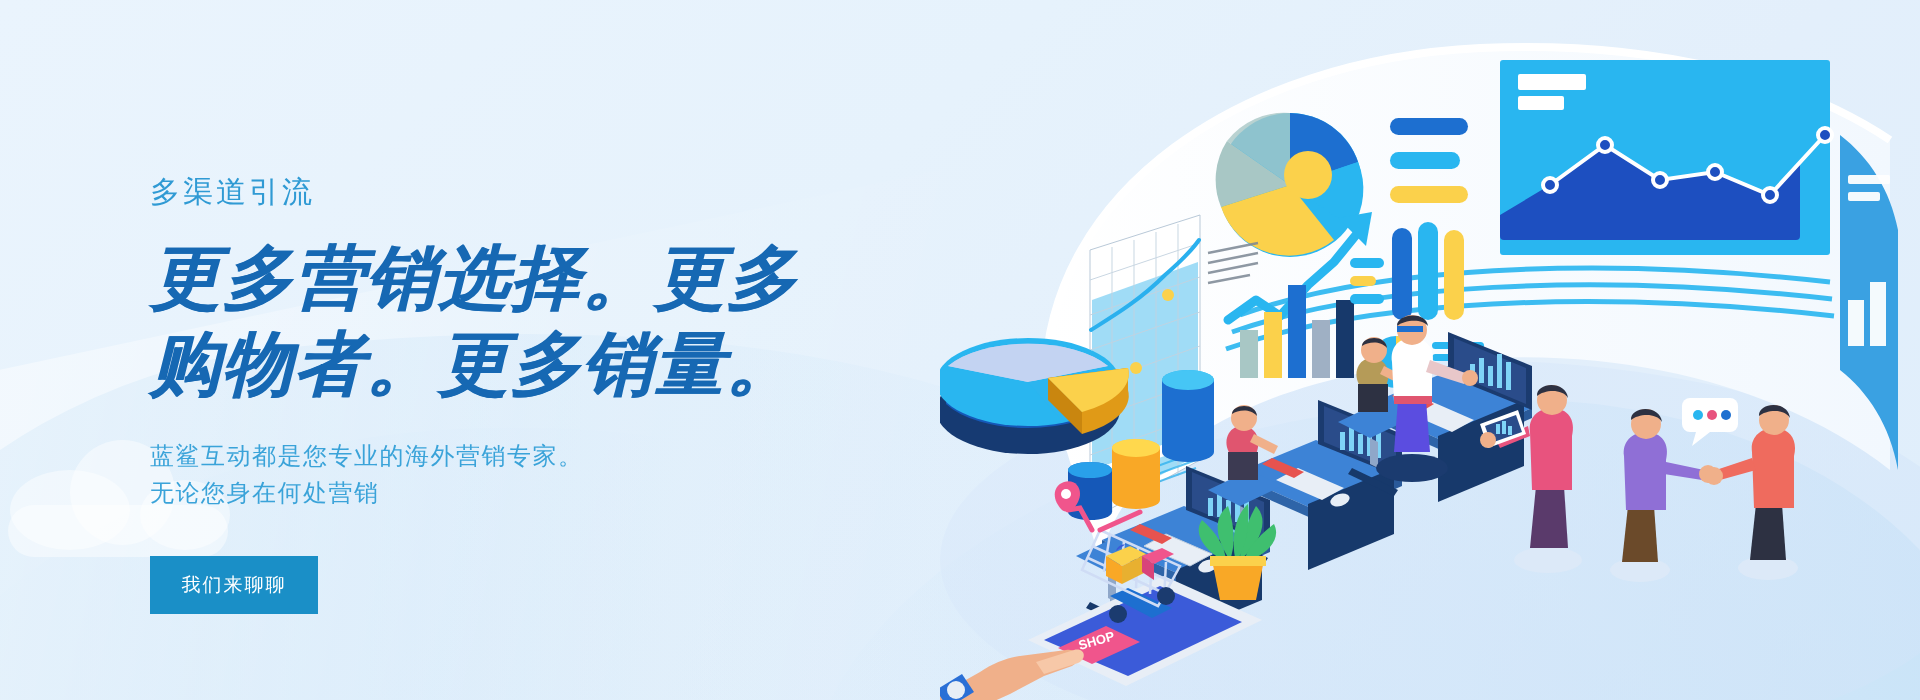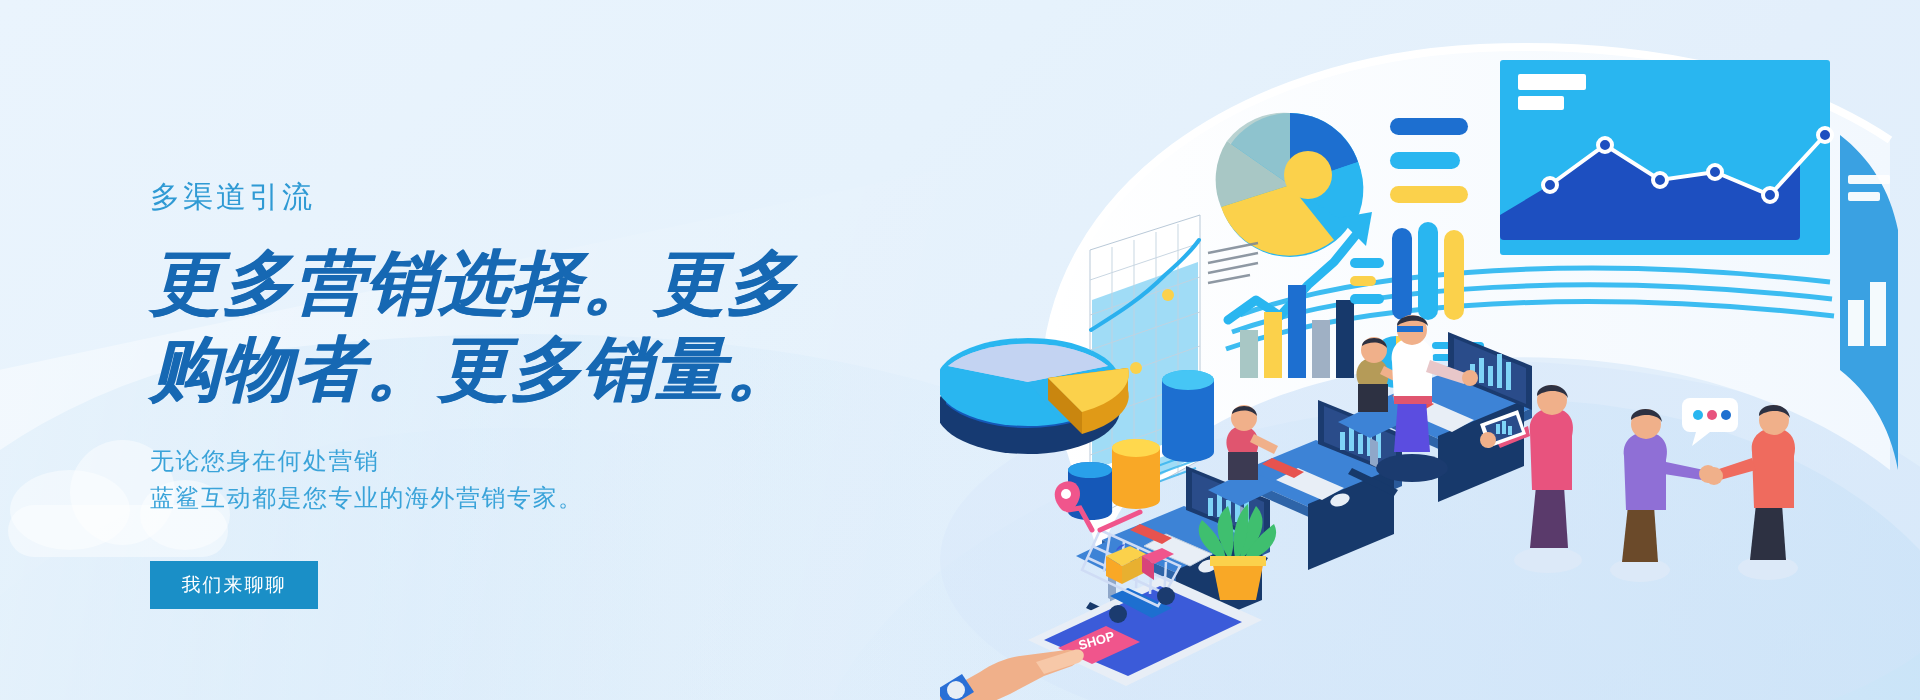--- a/index.html
+++ b/index.html
@@ -88,21 +88,21 @@
     color:#3aa3d9;
     letter-spacing:1.5px;
     margin-bottom:44px;
     font-weight:400;
   }
   .subcopy-line { display:block; }
 
   .cta {
     display:inline-flex;
     align-items:center; justify-content:center;
-    width:168px; height:48px;
+    width:168px; height:58px;
     background:#1a8fc7;
     color:#ffffff;
     font-size:19px;
     letter-spacing:2px;
     border:none;
     cursor:pointer;
     font-family:inherit;
     align-self:flex-start;
   }
 
@@ -128,22 +128,22 @@
     <div class="cloud cloud-a"></div>
     <div class="cloud cloud-b"></div>
     <div class="cloud cloud-c"></div>
     <div class="cloud cloud-d"></div>
   </div>
 
   <div class="content">
     <div class="eyebrow">多渠道引流</div>
     <h1 class="headline">更多营销选择。更多购物者。更多销量。</h1>
     <div class="subcopy">
+      <span class="subcopy-line">蓝鲨互动都是您专业的海外营销专家。</span>
       <span class="subcopy-line">无论您身在何处营销</span>
-      <span class="subcopy-line">蓝鲨互动都是您专业的海外营销专家。</span>
     </div>
     <button class="cta">我们来聊聊</button>
   </div>
 
   <div class="illustration">
     <svg viewBox="0 0 980 700" xmlns="http://www.w3.org/2000/svg">
       <defs>
         <linearGradient id="gWallShade" x1="0" y1="0" x2="1" y2="0">
           <stop offset="0%" stop-color="#ffffff"></stop>
           <stop offset="100%" stop-color="#f2f8fe"></stop>

